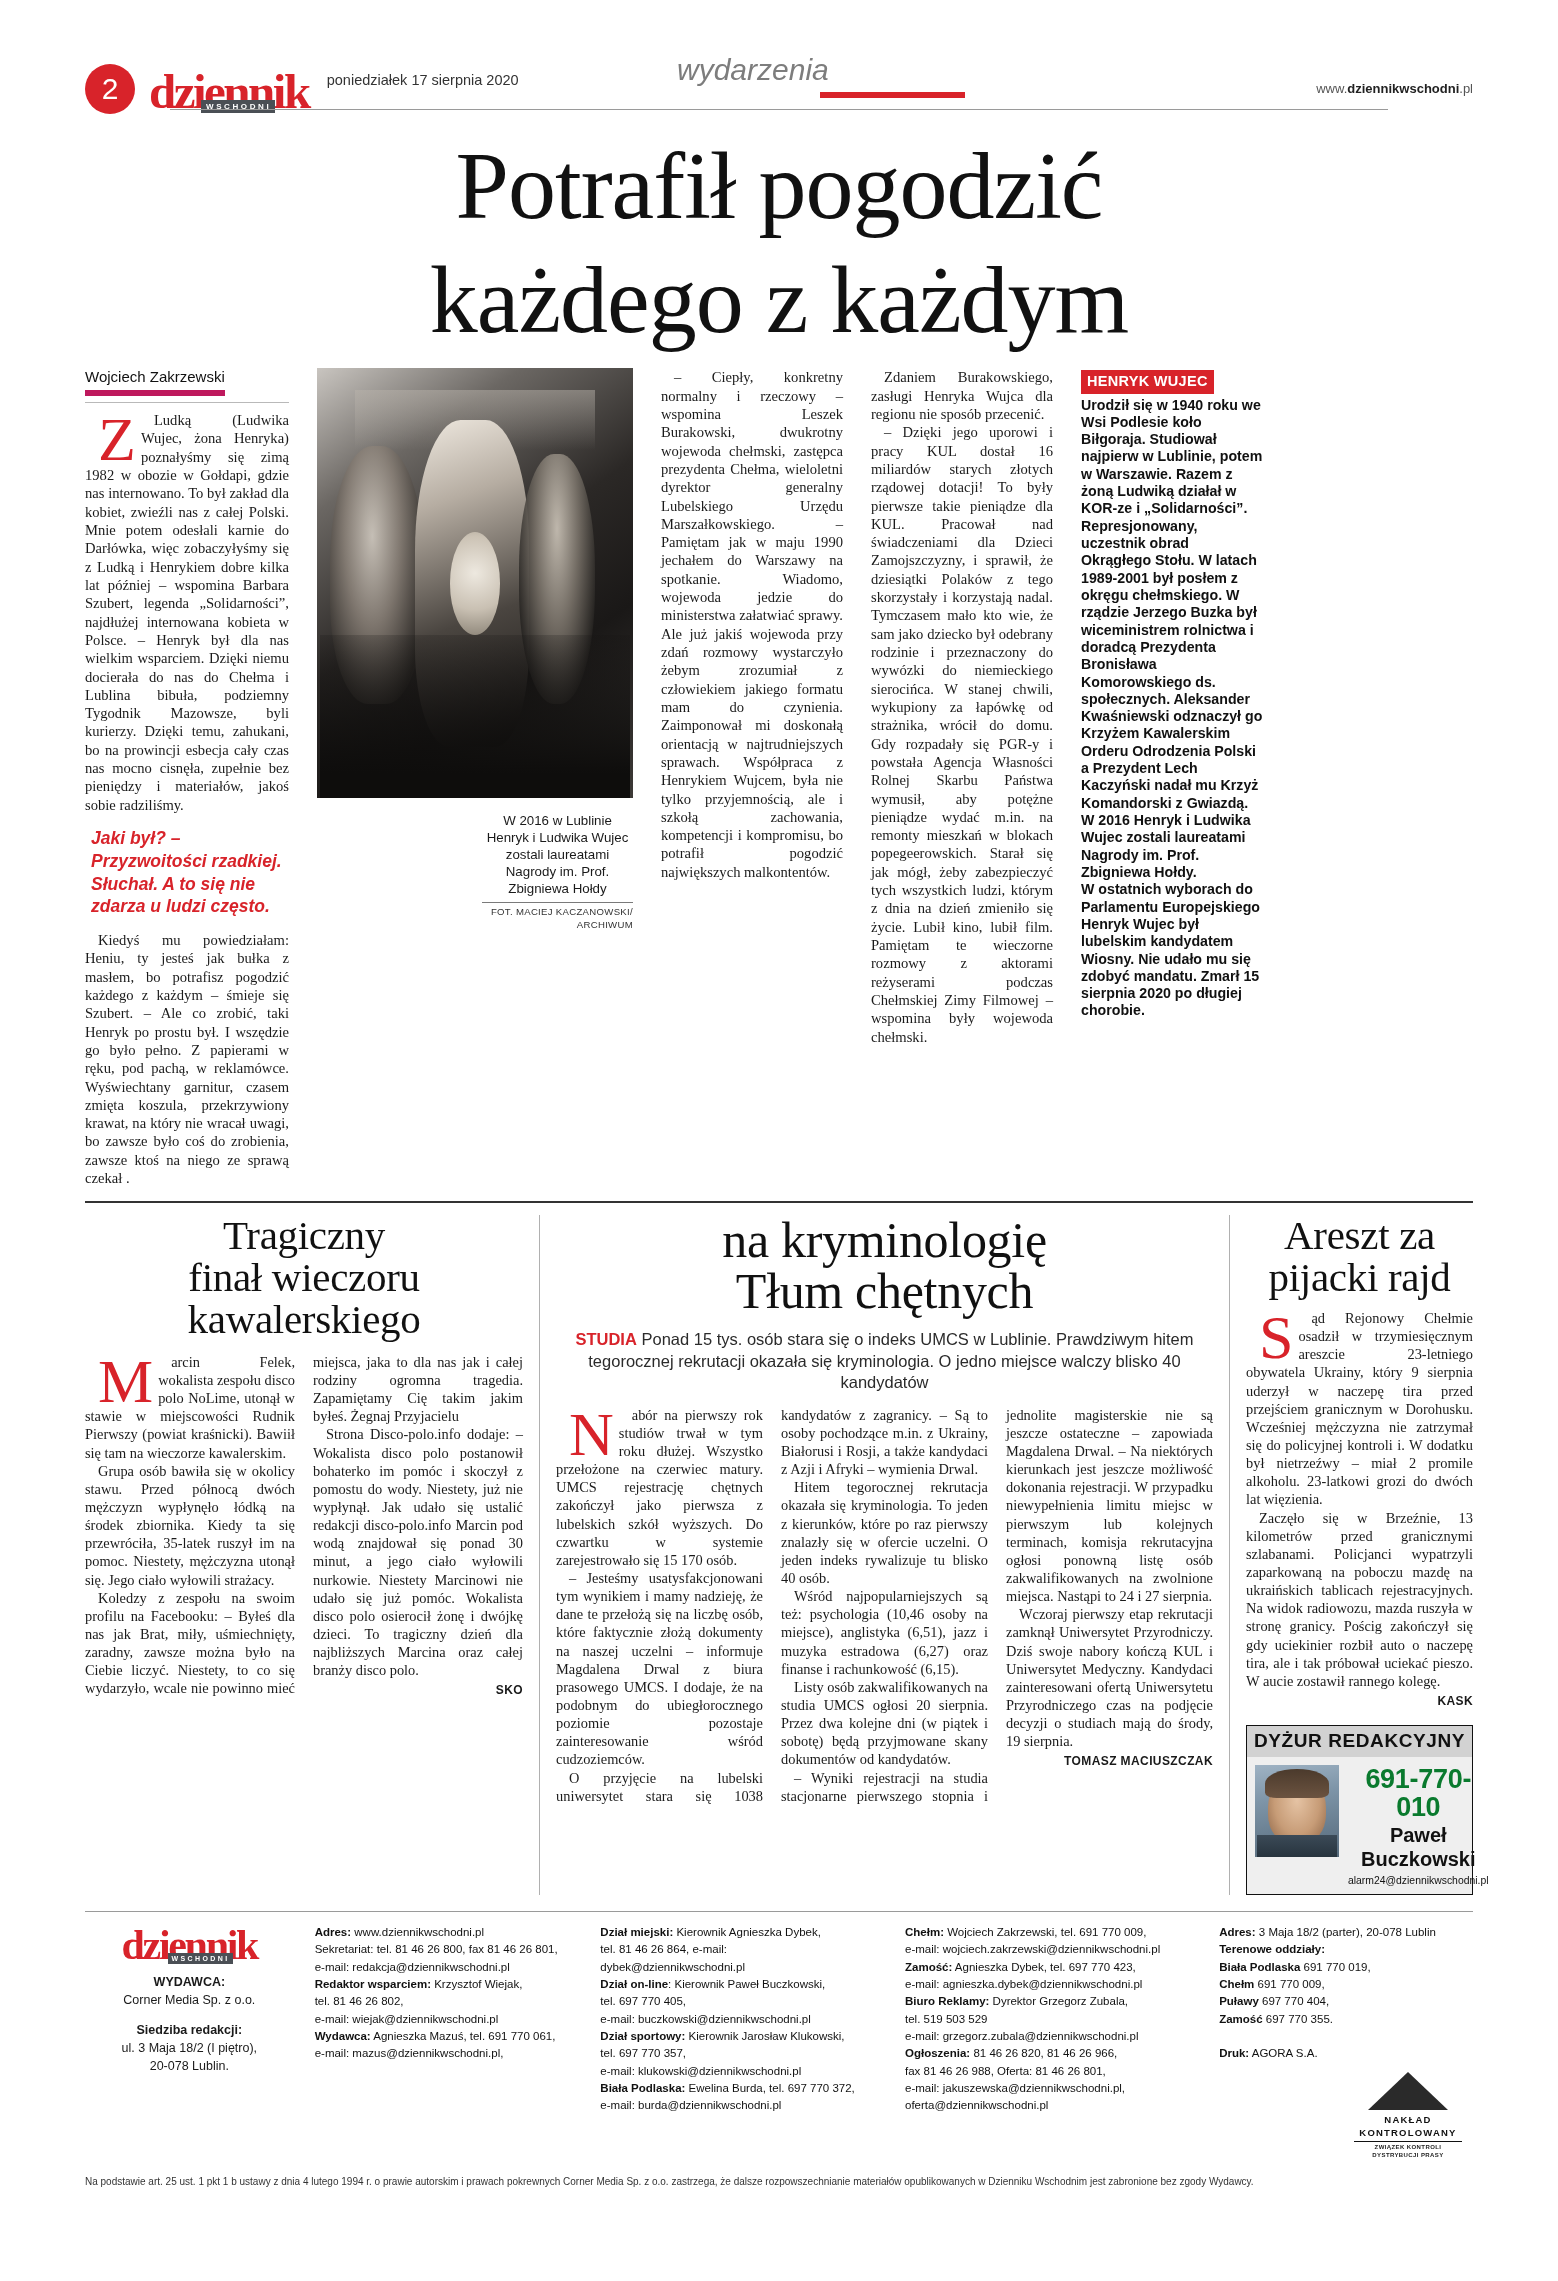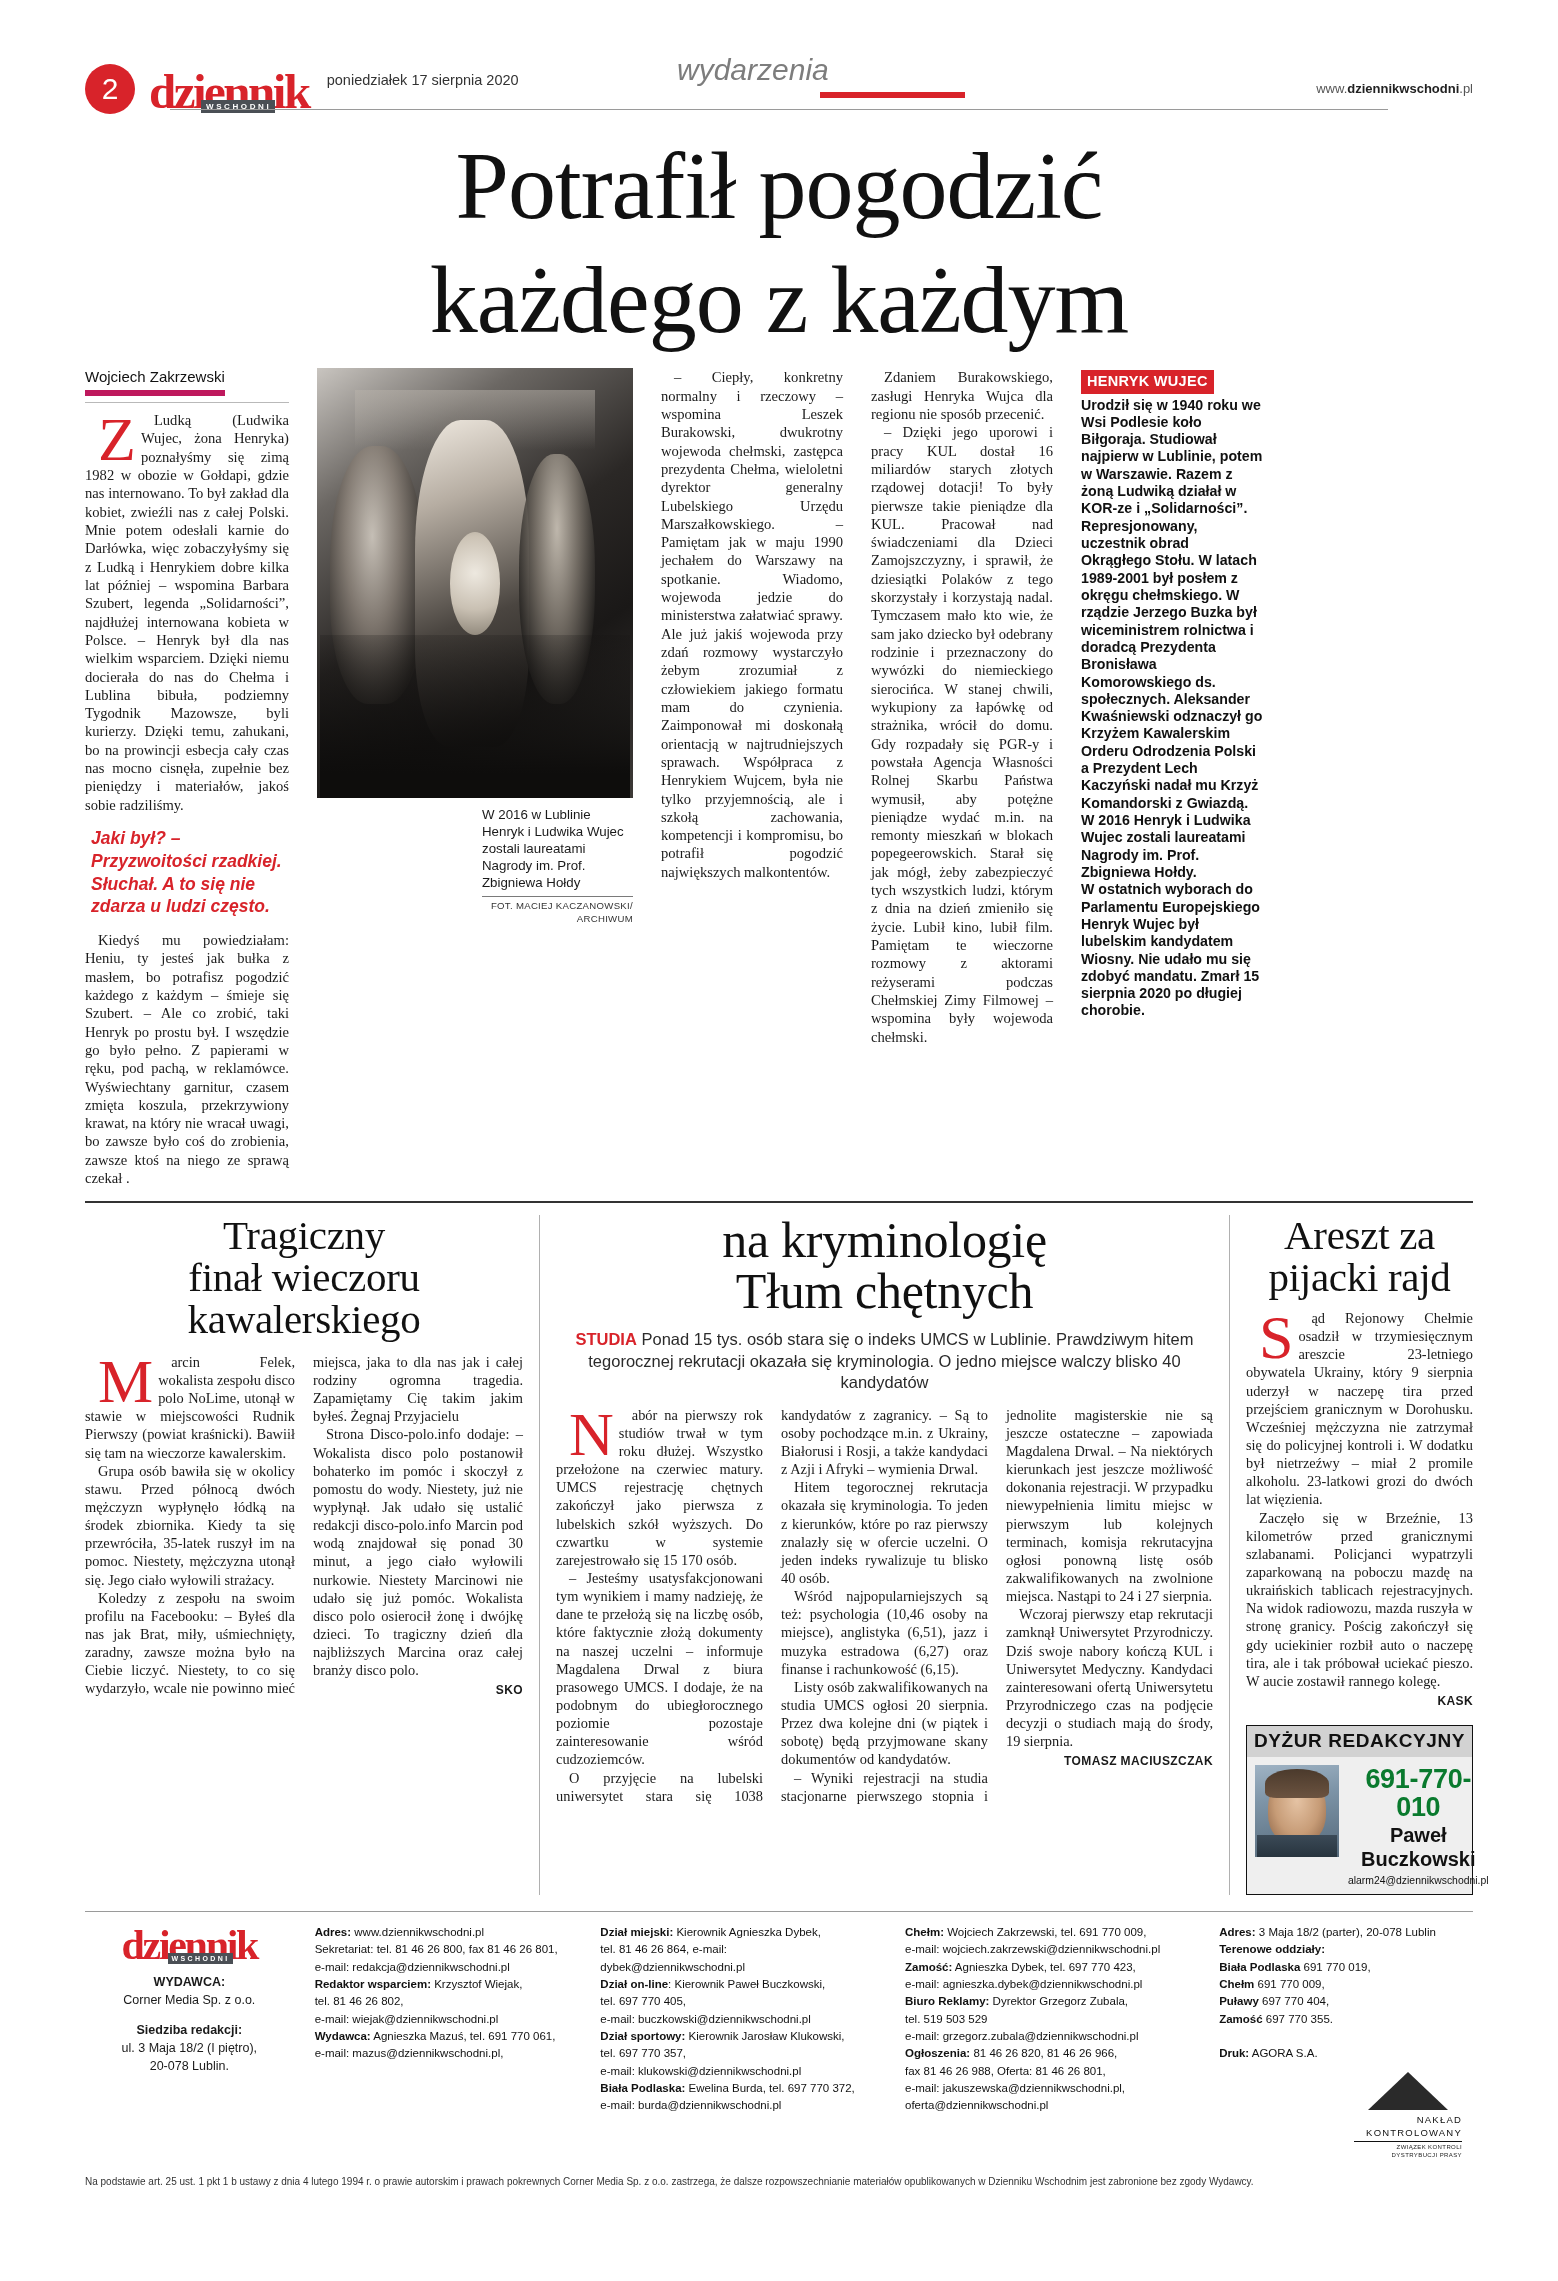--- a/index.html
+++ b/index.html
@@ -112,21 +112,21 @@
      background:radial-gradient(ellipse at 50% 30%,#cfc7bb 0%,#7a736a 40%,#211f1d 80%);border-radius:46%;opacity:.9;}
   .photo .f-d{position:absolute;left:1%;top:62%;width:98%;height:38%;
      background:linear-gradient(180deg,rgba(20,18,17,.2),#0e0d0c 85%);}
   .photo .f-e{position:absolute;left:42%;top:38%;width:16%;height:24%;
      background:radial-gradient(circle at 50% 40%,#f4efe6 0%,#cfc6b8 55%,#8d8578 100%);border-radius:50%;opacity:.95;}
   .photo .f-f{position:absolute;left:12%;top:5%;width:76%;height:14%;
      background:linear-gradient(180deg,#b9b3ab 0%,rgba(60,56,52,0) 100%);opacity:.5;}
 
   .caption {
     font-family:"Liberation Sans",sans-serif; font-size:13.3px; line-height:1.28;
-    color:#1a1a1a; margin-top:1px; text-align:left;
+    color:#1a1a1a; margin-top:7px; text-align:center;
   }
   .credit {
     font-family:"Liberation Sans",sans-serif; font-size:9.6px; letter-spacing:.3px;
     color:#333; border-top:1px solid #7a7a7a; margin-top:5px; padding-top:3px;
     text-align:right; line-height:1.3;
   }
 
   
   .box-hw { margin-top:2px; }
   .box-hw .hw-title {
@@ -218,22 +218,22 @@
   .fc1 { width:300px; }
   .fc2 { width:320px; }
   .fc3 { width:330px; }
   .fc4 { width:278px; }
   .f-logo .f-pub { font-family:"Liberation Sans",sans-serif; font-size:12.5px; line-height:1.45; margin-top:7px; }
   .f-logo .f-pub b { font-size:12.5px; }
   .f-blk b { font-weight:700; }
   .f-sec { margin-bottom:1px; }
   .naklad { margin-top:10px; text-align:right; }
   .naklad-mark {
-    display:inline-block; width:108px; text-align:right;
-    font-family:"Liberation Sans",sans-serif; font-weight:400; font-size:9.5px;
+    display:inline-block; width:108px; text-align:center;
+    font-family:"Liberation Sans",sans-serif; font-weight:700; font-size:9.5px;
     letter-spacing:1.2px; color:#111;
   }
   .naklad-tri {
     width:0;height:0;border-left:40px solid transparent;border-right:40px solid transparent;
     border-bottom:38px solid #2a2a2a; margin:0 auto 3px;
   }
   .naklad-sub {
     font-family:"Liberation Sans",sans-serif; font-size:6px; letter-spacing:.4px;
     border-top:1px solid #111; padding-top:1px; margin-top:1px; color:#222;
   }

